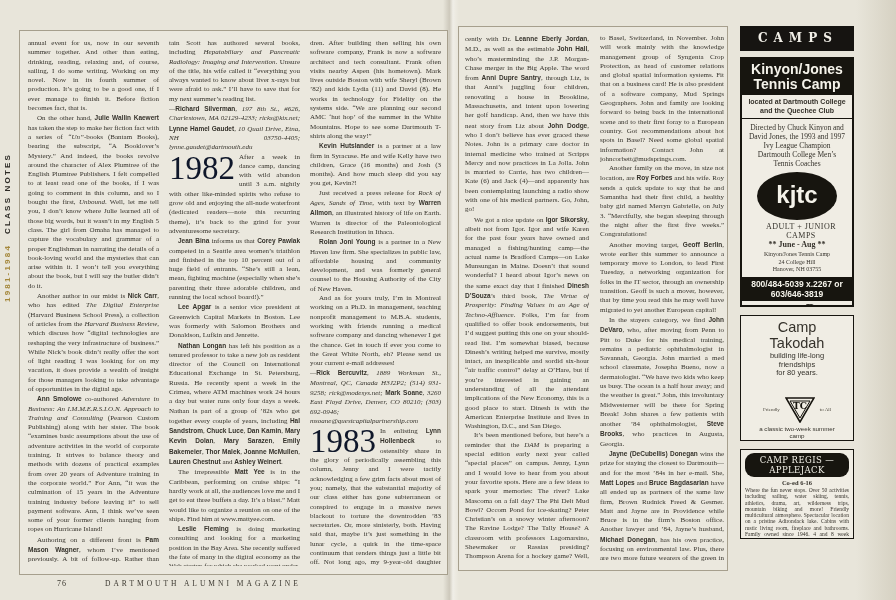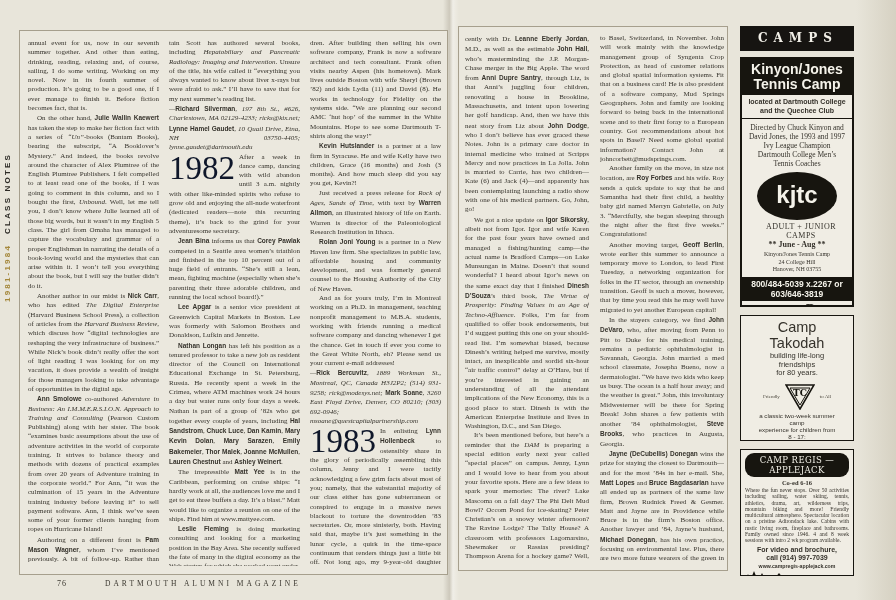--- a/index.html
+++ b/index.html
@@ -76,30 +76,30 @@
   .sp1{font-family:"Liberation Sans",sans-serif;font-weight:bold;font-style:italic;
        font-size:10px;}
   .sp2{font-family:"DejaVu Serif",serif;font-weight:bold;font-style:italic;
        font-size:12px;}
   .takodah{margin-top:8px;height:126px;padding:3px 16px;}
   .tk-title{font-family:"Liberation Sans",sans-serif;font-size:14.5px;
        text-align:center;}
   .tk-tag{font-family:"Liberation Sans",sans-serif;font-size:7.5px;
        line-height:8.5px;text-align:center;margin-top:1px;}
   .tk-logo-row{display:flex;justify-content:center;align-items:center;gap:5px;
-       margin-top:6px;}
+       margin-top:19px;}
   .tk-motto{font-size:5px;color:#4a463c;}
   .tk-desc{font-family:"Liberation Sans",sans-serif;font-size:6.2px;
        line-height:7.2px;text-align:center;margin-top:2px;}
   .tk-bullets{font-family:"Liberation Sans",sans-serif;font-size:11px;
        line-height:9px;text-align:center;}
   .tk-bullets div::before{content:"• ";}
   .tk-org{font-size:4.6px;text-align:center;margin-top:1px;color:#4a463c;}
   .tk-web{font-size:5px;text-align:center;font-weight:bold;color:#4a463c;}
-  .regis{margin-top:8px;height:127px;padding:3px 4px;}
+  .regis{margin-top:8px;height:90px;padding:3px 4px;}
   .rg-head{background:#17150f;color:#f3f1e8;border-radius:9px;text-align:center;
        font-family:"DejaVu Serif",serif;font-size:8.5px;letter-spacing:.4px;
        padding:2px 0;}
   .rg-coed{text-align:center;font-weight:bold;font-size:6.5px;margin:1.5px 0;}
   .rg-body{font-size:5.5px;line-height:6.3px;text-align:justify;}
   .rg-cta{font-family:"Liberation Sans",sans-serif;font-weight:bold;font-size:7px;
        line-height:8px;text-align:center;margin-top:2px;}
   .rg-web{font-family:"Liberation Sans",sans-serif;font-weight:bold;font-size:5.2px;
        text-align:center;margin-top:1px;}
   .rg-bottom{display:flex;justify-content:space-between;align-items:flex-end;}

